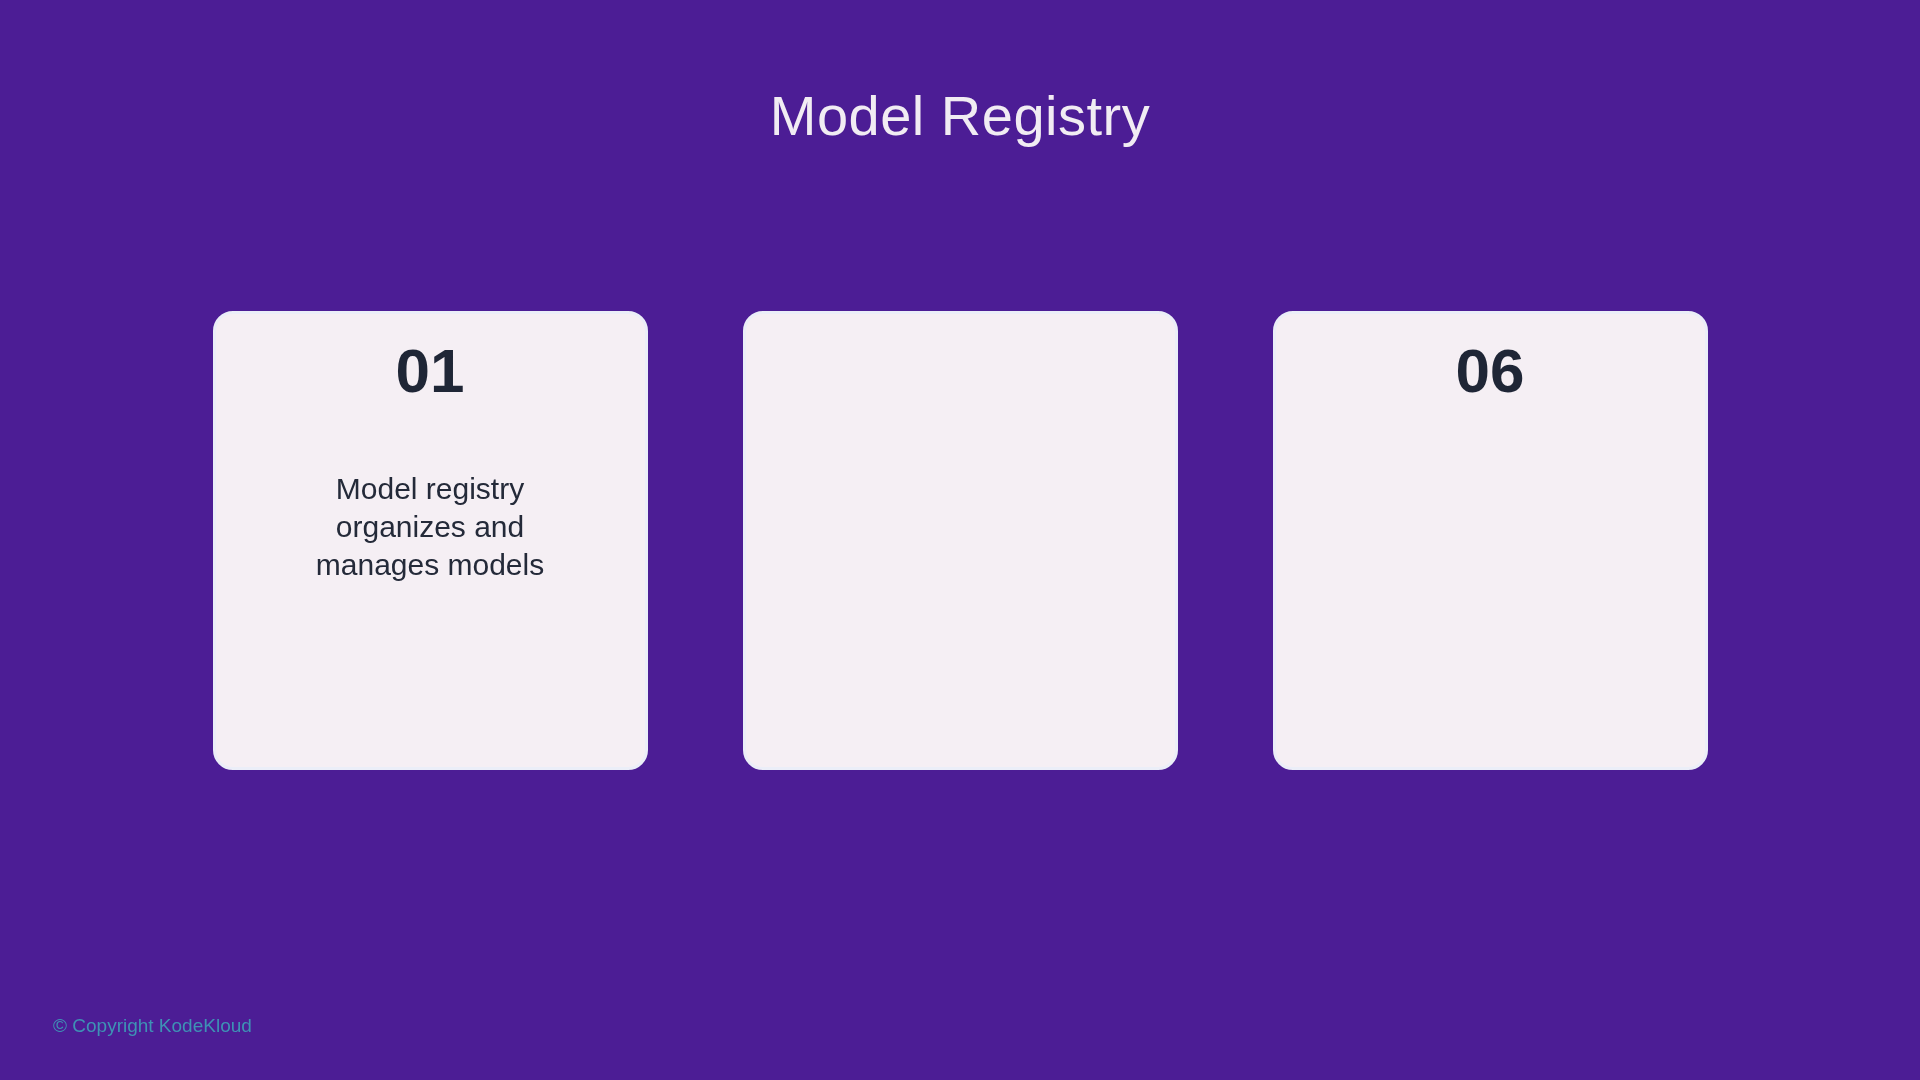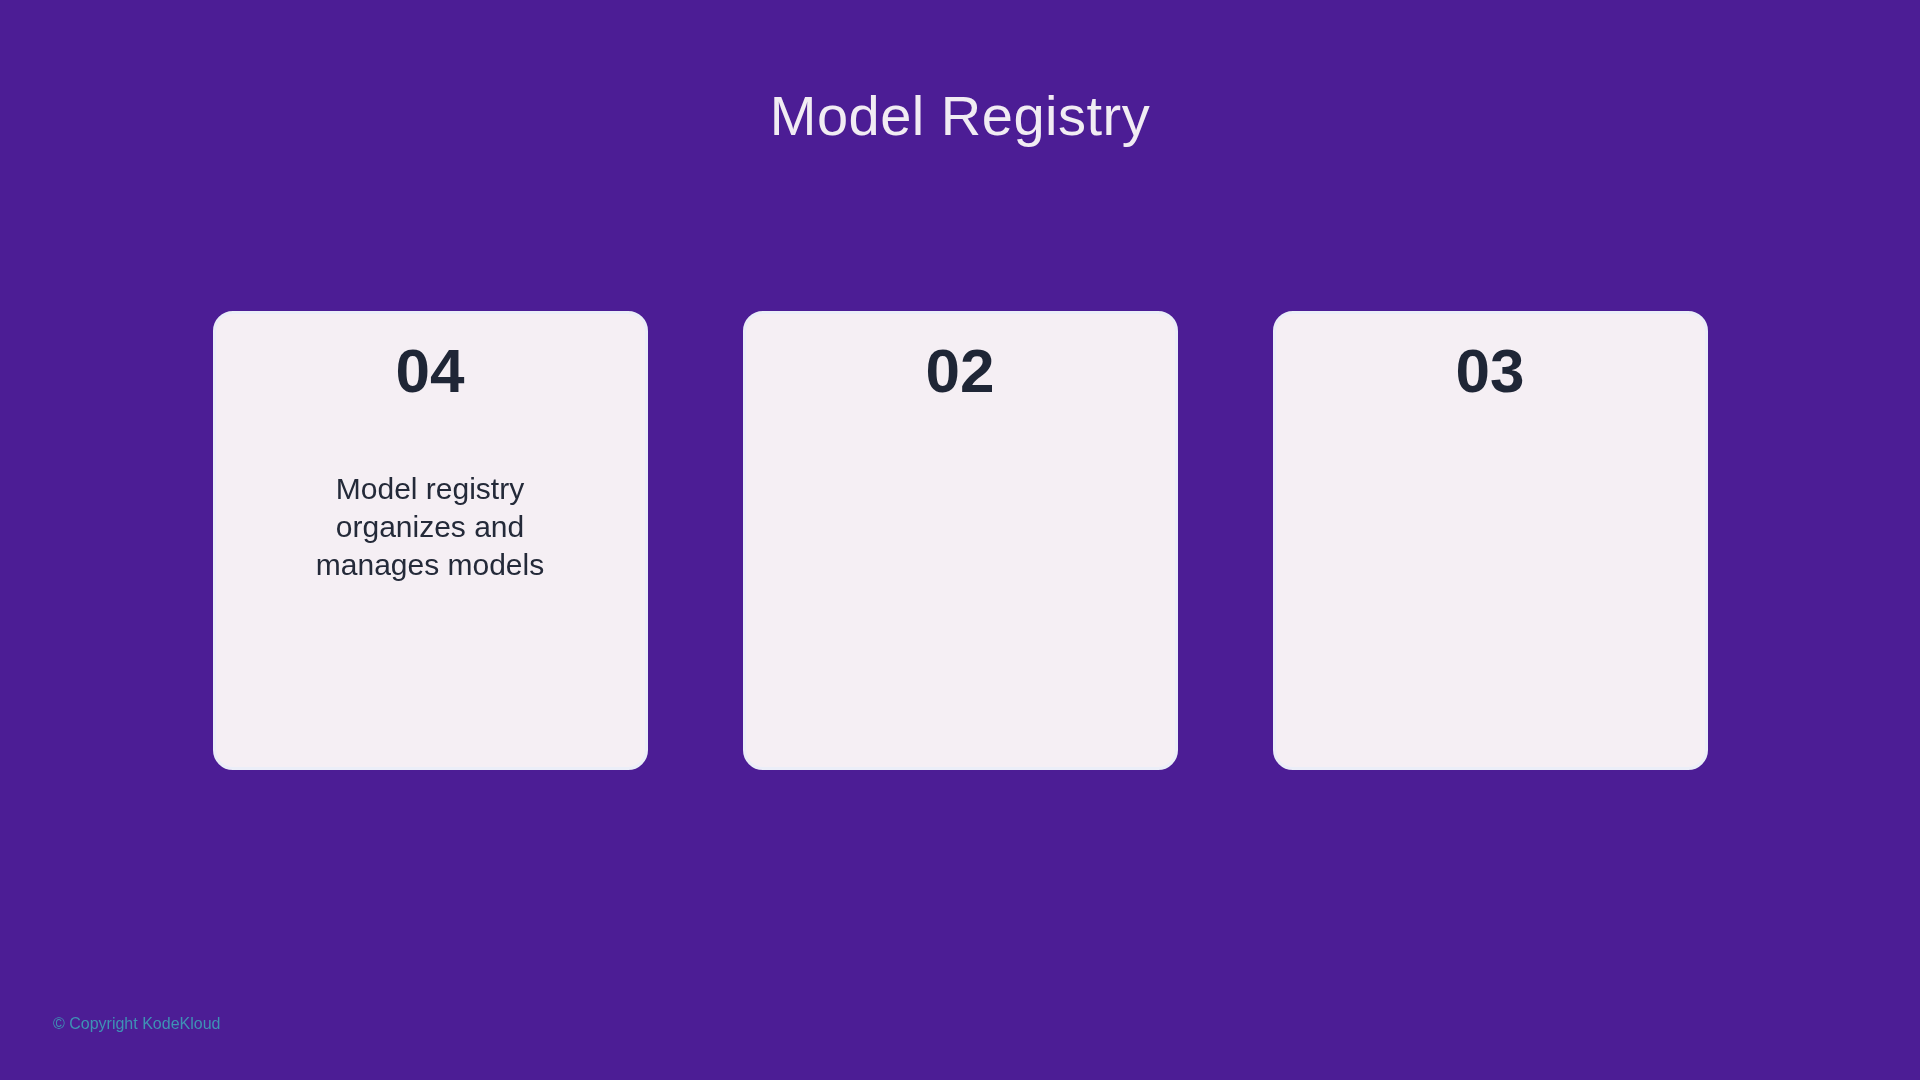--- a/index.html
+++ b/index.html
@@ -58,45 +58,44 @@
     max-width: 360px;
     font-size: 30px;
     line-height: 38px;
     color: #242A39;
     white-space: pre-line;
   }
   .copyright {
     position: absolute;
     left: 53px;
     top: 1015px;
-    font-size: 16px;
+    font-size: 19px;
     color: #3E92B5;
   }
 </style>
 </head>
 <body>
 
 <div class="slide">
 
   <h1 class="slide-title">Model Registry</h1>
 
   <div class="cards-row">
 
     <div class="info-card">
-      <div class="card-number">04</div>
+      <div class="card-number">01</div>
       <div class="card-description">Model registry
 organizes and
 manages models</div>
     </div>
 
     <div class="info-card">
-      <div class="card-number">02</div>
     </div>
 
     <div class="info-card">
-      <div class="card-number">03</div>
+      <div class="card-number">06</div>
     </div>
 
   </div>
 
   <div class="copyright">© Copyright KodeKloud</div>
 
 </div>
 
 </body></html>

